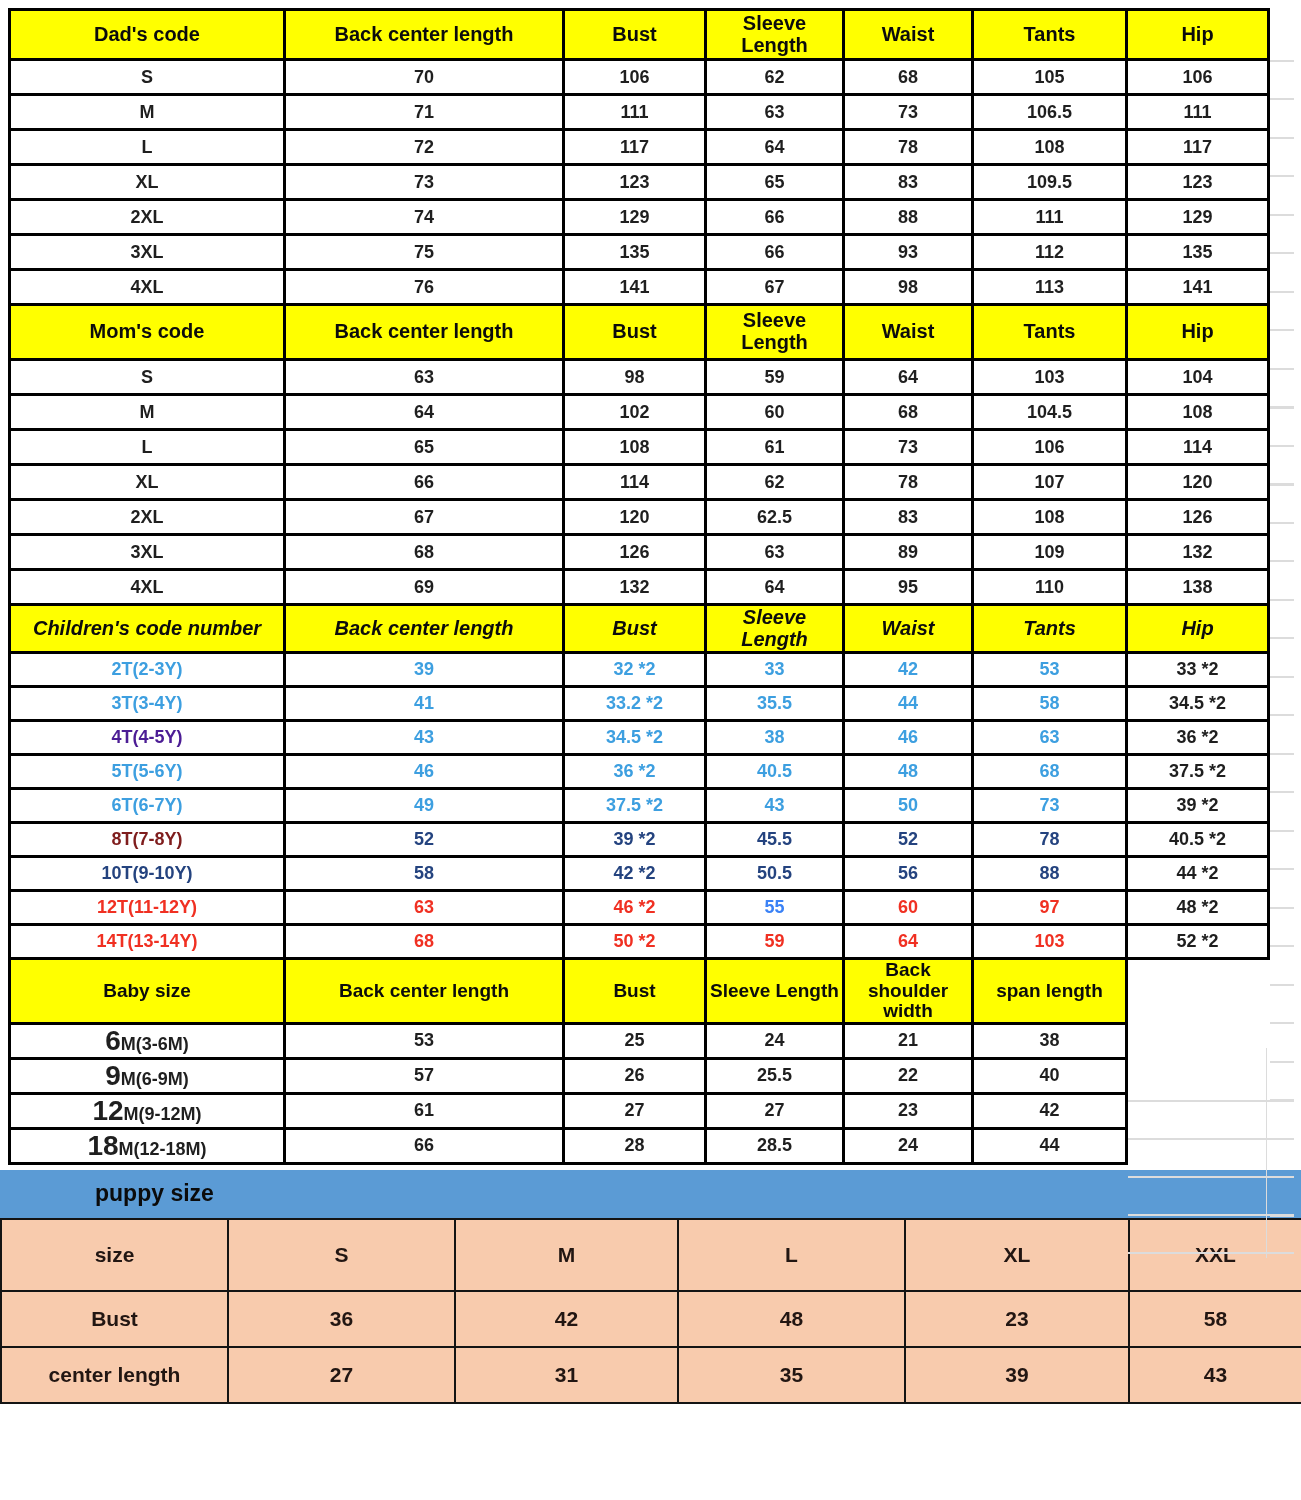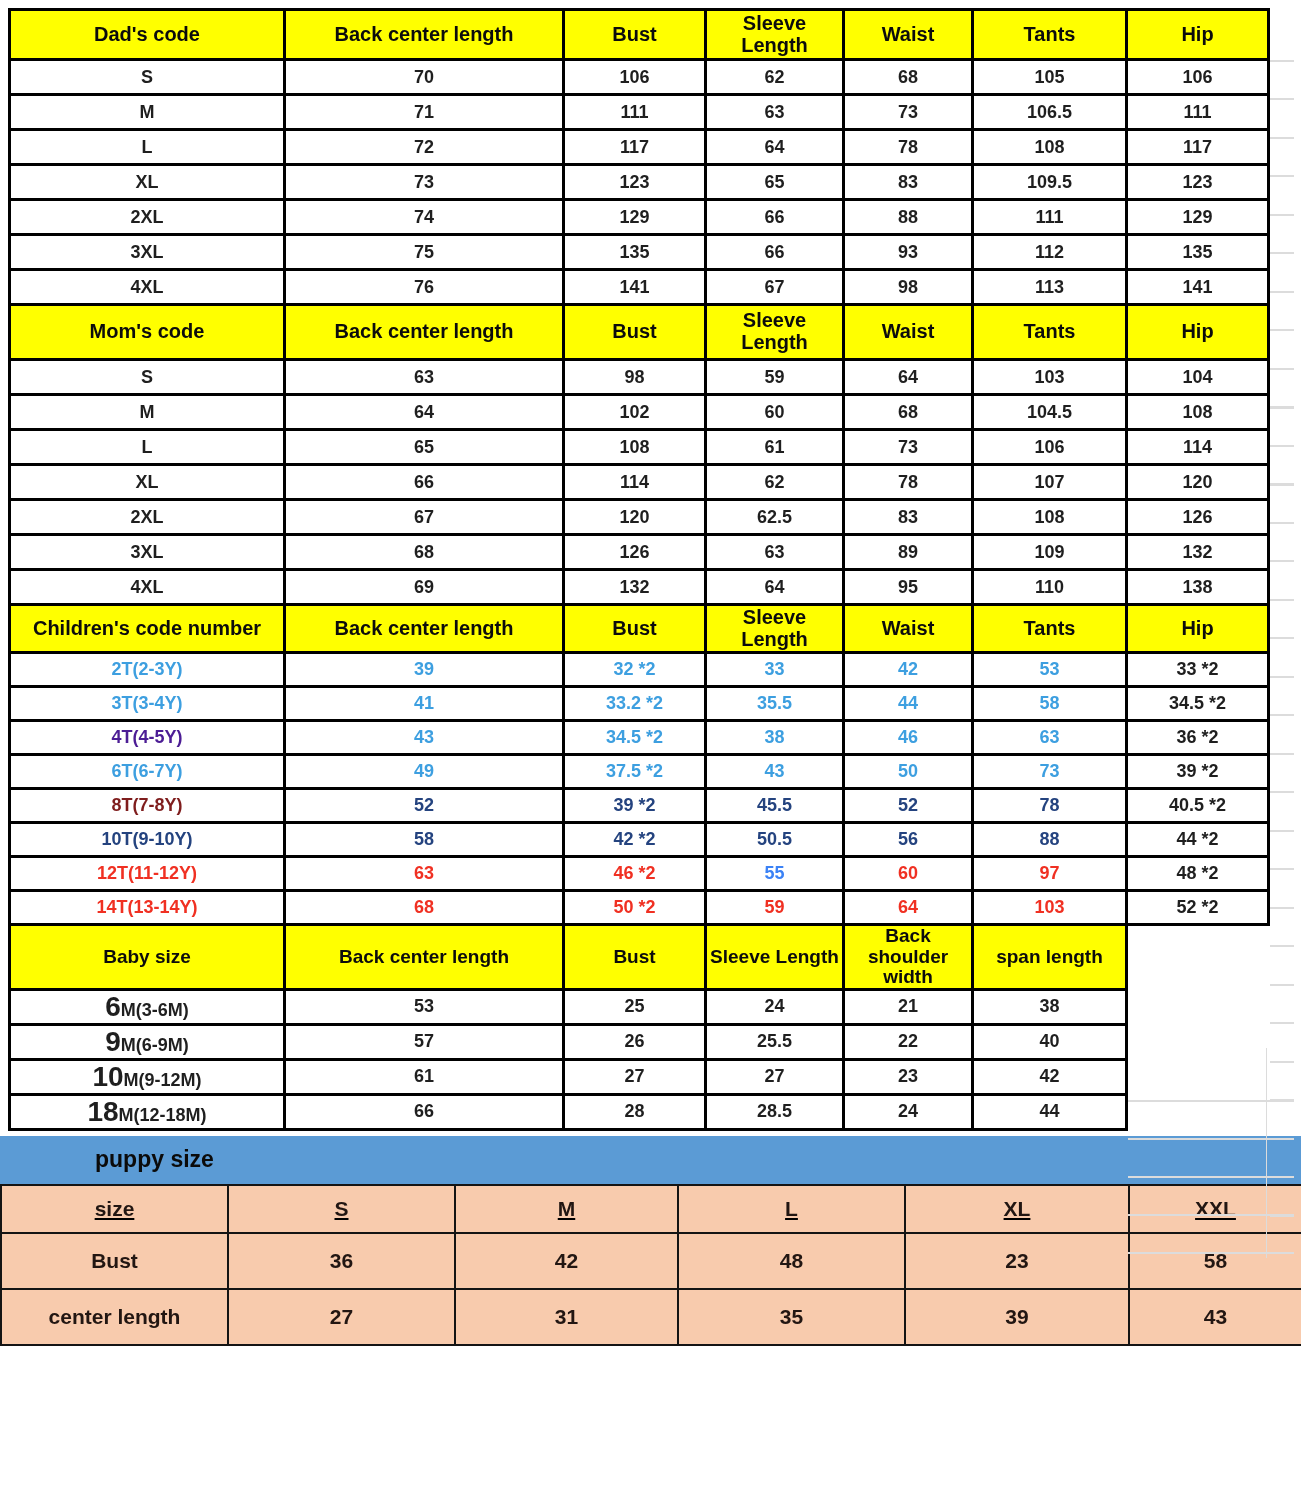--- a/index.html
+++ b/index.html
@@ -17,21 +17,21 @@
     padding:0 2px;overflow:hidden;white-space:normal;
   }
   table.grid th{
     background:#ffff00;font-size:20px;font-weight:600;color:#0c0c0c;line-height:1.08;
   }
   table.grid td{font-size:18px;font-weight:600;color:#1f1f1f;}
   #mom,#children,#baby{margin-top:-3px;}
   #dad{margin-top:8px;}
   #dad thead tr{height:50px;}
   #mom thead tr{height:55px;}
-  #children thead tr{height:48px;}
+  #children thead tr{height:48px;font-style:italic;}
   #baby thead tr{height:54px;}
   #baby th{font-size:19px;}
   #dad tbody tr,#mom tbody tr{height:35px;}
   #children tbody tr{height:34px;margin-top:42px;}
   #baby tbody tr{height:35px;}
   td.baby-label{text-align:left;padding-left:3px;font-size:18px;}
   td.baby-label .big{font-size:28px;font-weight:600;}
   
   .gutter{
     position:absolute;left:1270px;top:60px;width:24px;height:1192px;pointer-events:none;
@@ -47,21 +47,21 @@
   
   .banner{
     margin-top:5px;height:48px;background:#5b9bd5;display:flex;align-items:center;
     padding-left:95px;box-sizing:border-box;font-size:23px;font-weight:600;color:#0b0b0b;
   }
   table#puppy{border-collapse:collapse;table-layout:fixed;width:1301px;}
   table#puppy td{
     border:2px solid #141414;background:#f8cbad;text-align:center;vertical-align:middle;
     font-size:21px;font-weight:700;color:#221612;padding:0;
   }
-  table#puppy tr.hdr{height:48px;text-decoration:underline;}
+  table#puppy tr.hdr{height:72px;}
   table#puppy tr.dat{height:56px;}
 </style>
 </head>
 <body>
 
 <div class="page">
 
   <table class="grid" id="dad">
     <colgroup>
         <col style="width:275px">
@@ -281,20 +281,29 @@
         <tr>
           <td style="color: #4c1d95;">4T(4-5Y)</td>
           <td style="color: rgb(61, 159, 224);">43</td>
           <td style="color: rgb(61, 159, 224);">34.5 *2</td>
           <td style="color: rgb(61, 159, 224);">38</td>
           <td style="color: rgb(61, 159, 224);">46</td>
           <td style="color: rgb(61, 159, 224);">63</td>
           <td>36 *2</td>
         </tr>
         <tr>
+          <td style="color: rgb(61, 159, 224);">5T(5-6Y)</td>
+          <td style="color: rgb(61, 159, 224);">46</td>
+          <td style="color: rgb(61, 159, 224);">36 *2</td>
+          <td style="color: rgb(61, 159, 224);">40.5</td>
+          <td style="color: rgb(61, 159, 224);">48</td>
+          <td style="color: rgb(61, 159, 224);">68</td>
+          <td>37.5 *2</td>
+        </tr>
+        <tr>
           <td style="color: rgb(61, 159, 224);">6T(6-7Y)</td>
           <td style="color: rgb(61, 159, 224);">49</td>
           <td style="color: rgb(61, 159, 224);">37.5 *2</td>
           <td style="color: rgb(61, 159, 224);">43</td>
           <td style="color: rgb(61, 159, 224);">50</td>
           <td style="color: rgb(61, 159, 224);">73</td>
           <td>39 *2</td>
         </tr>
         <tr>
           <td style="color: #7f1d1d;">8T(7-8Y)</td>
@@ -365,21 +374,21 @@
         </tr>
         <tr>
           <td class="baby-label"><span class="big">9</span><span>M(6-9M)</span></td>
           <td>57</td>
           <td>26</td>
           <td>25.5</td>
           <td>22</td>
           <td>40</td>
         </tr>
         <tr>
-          <td class="baby-label"><span class="big">10</span><span>M(9-12M)</span></td>
+          <td class="baby-label"><span class="big">12</span><span>M(9-12M)</span></td>
           <td>61</td>
           <td>27</td>
           <td>27</td>
           <td>23</td>
           <td>42</td>
         </tr>
         <tr>
           <td class="baby-label"><span class="big">18</span><span>M(12-18M)</span></td>
           <td>66</td>
           <td>28</td>

